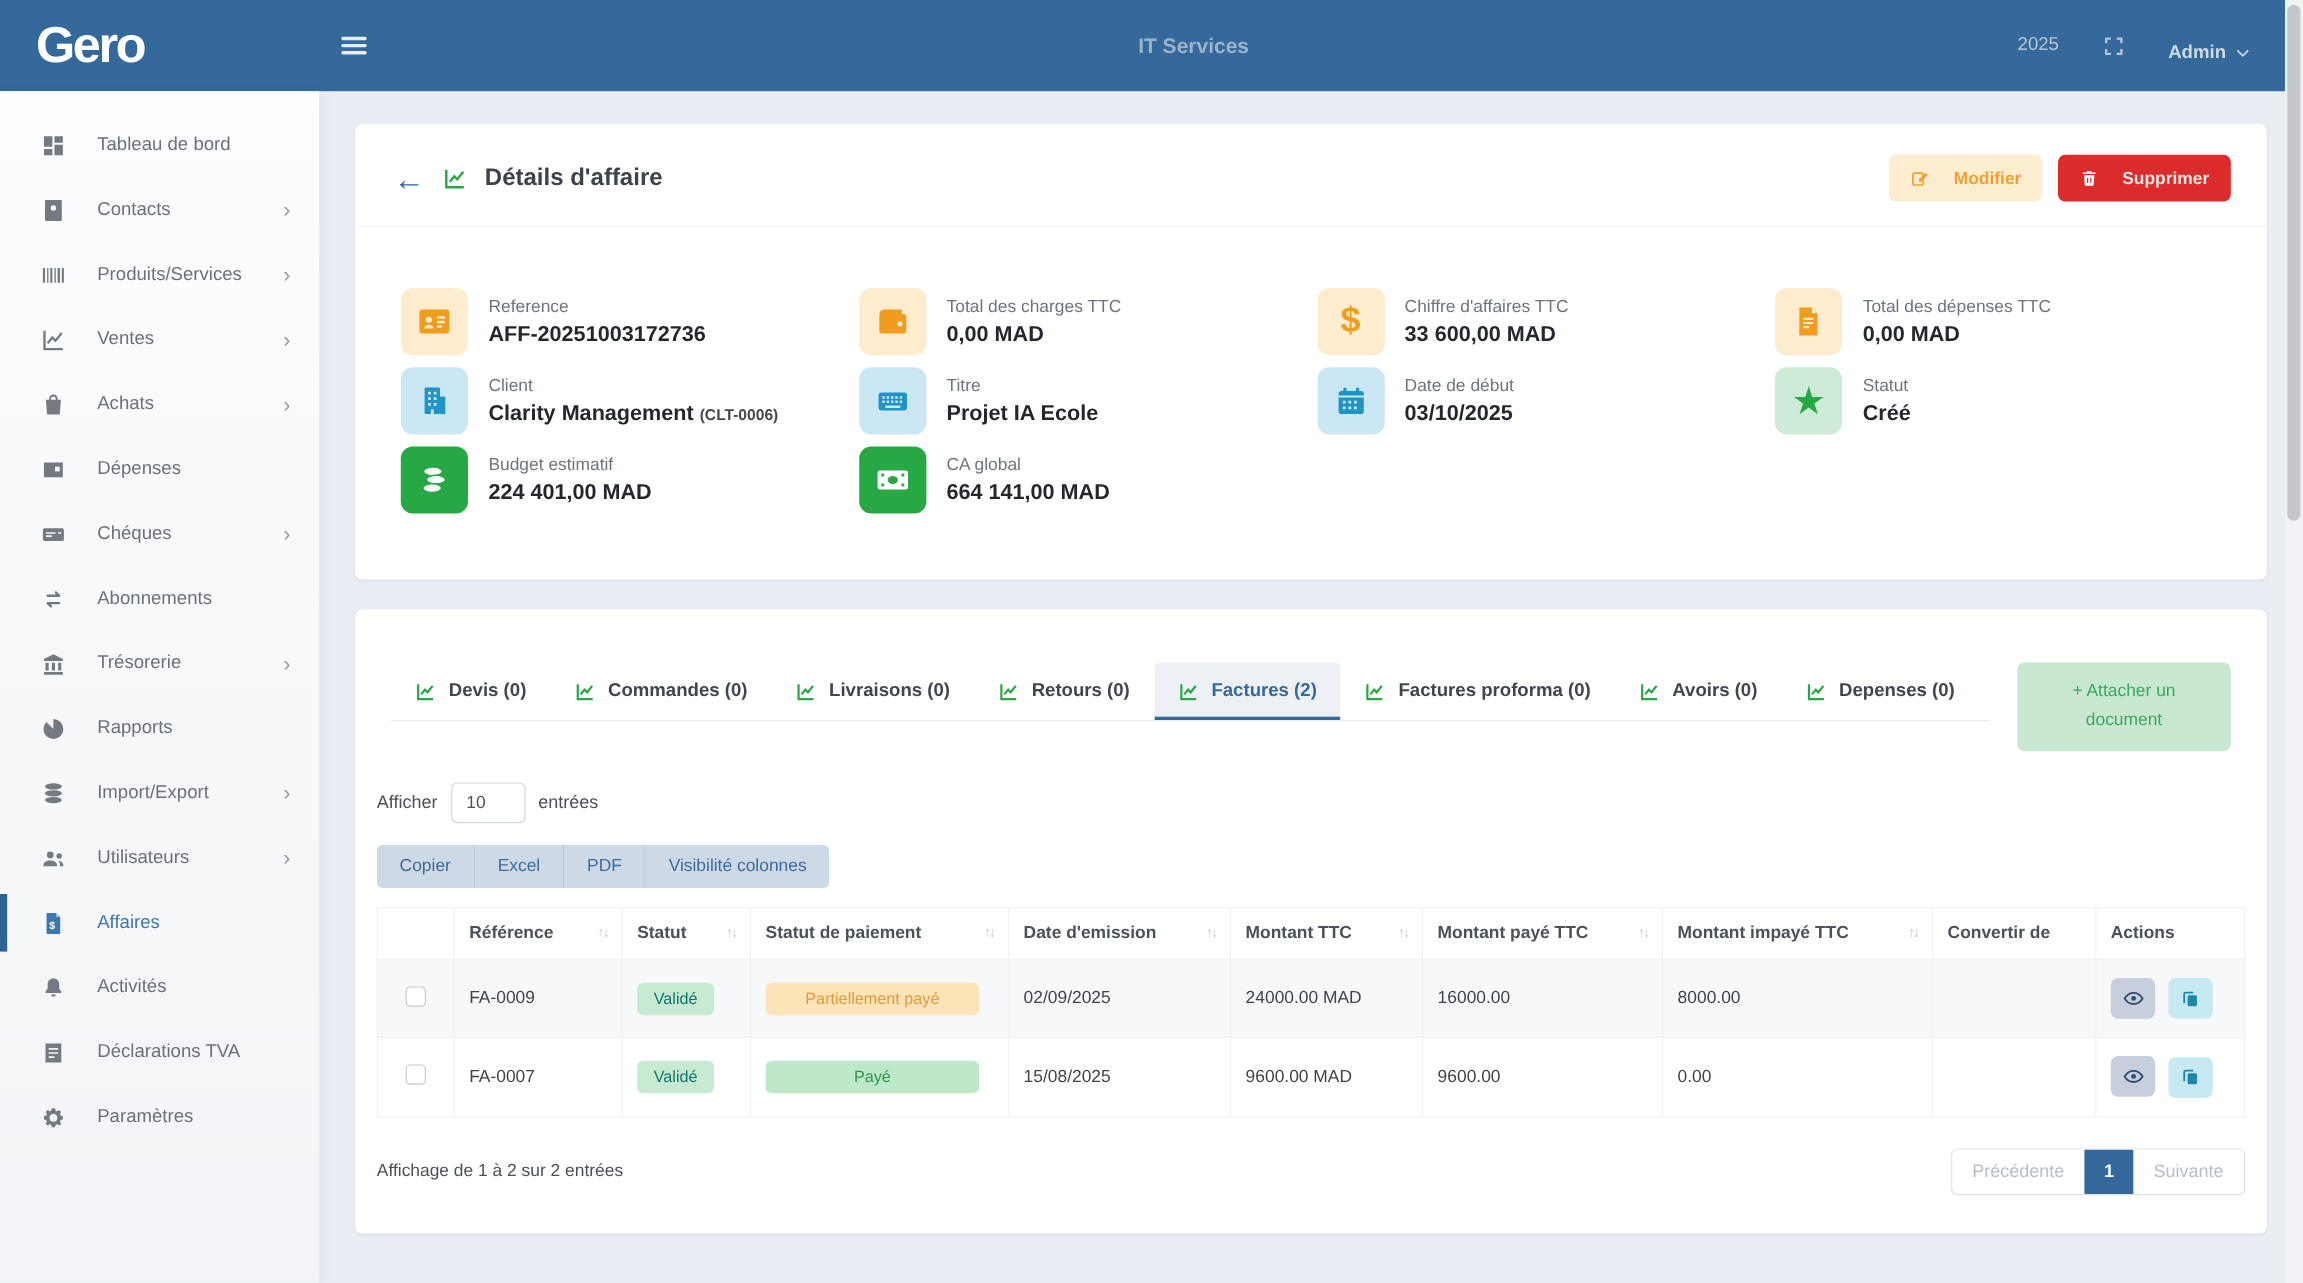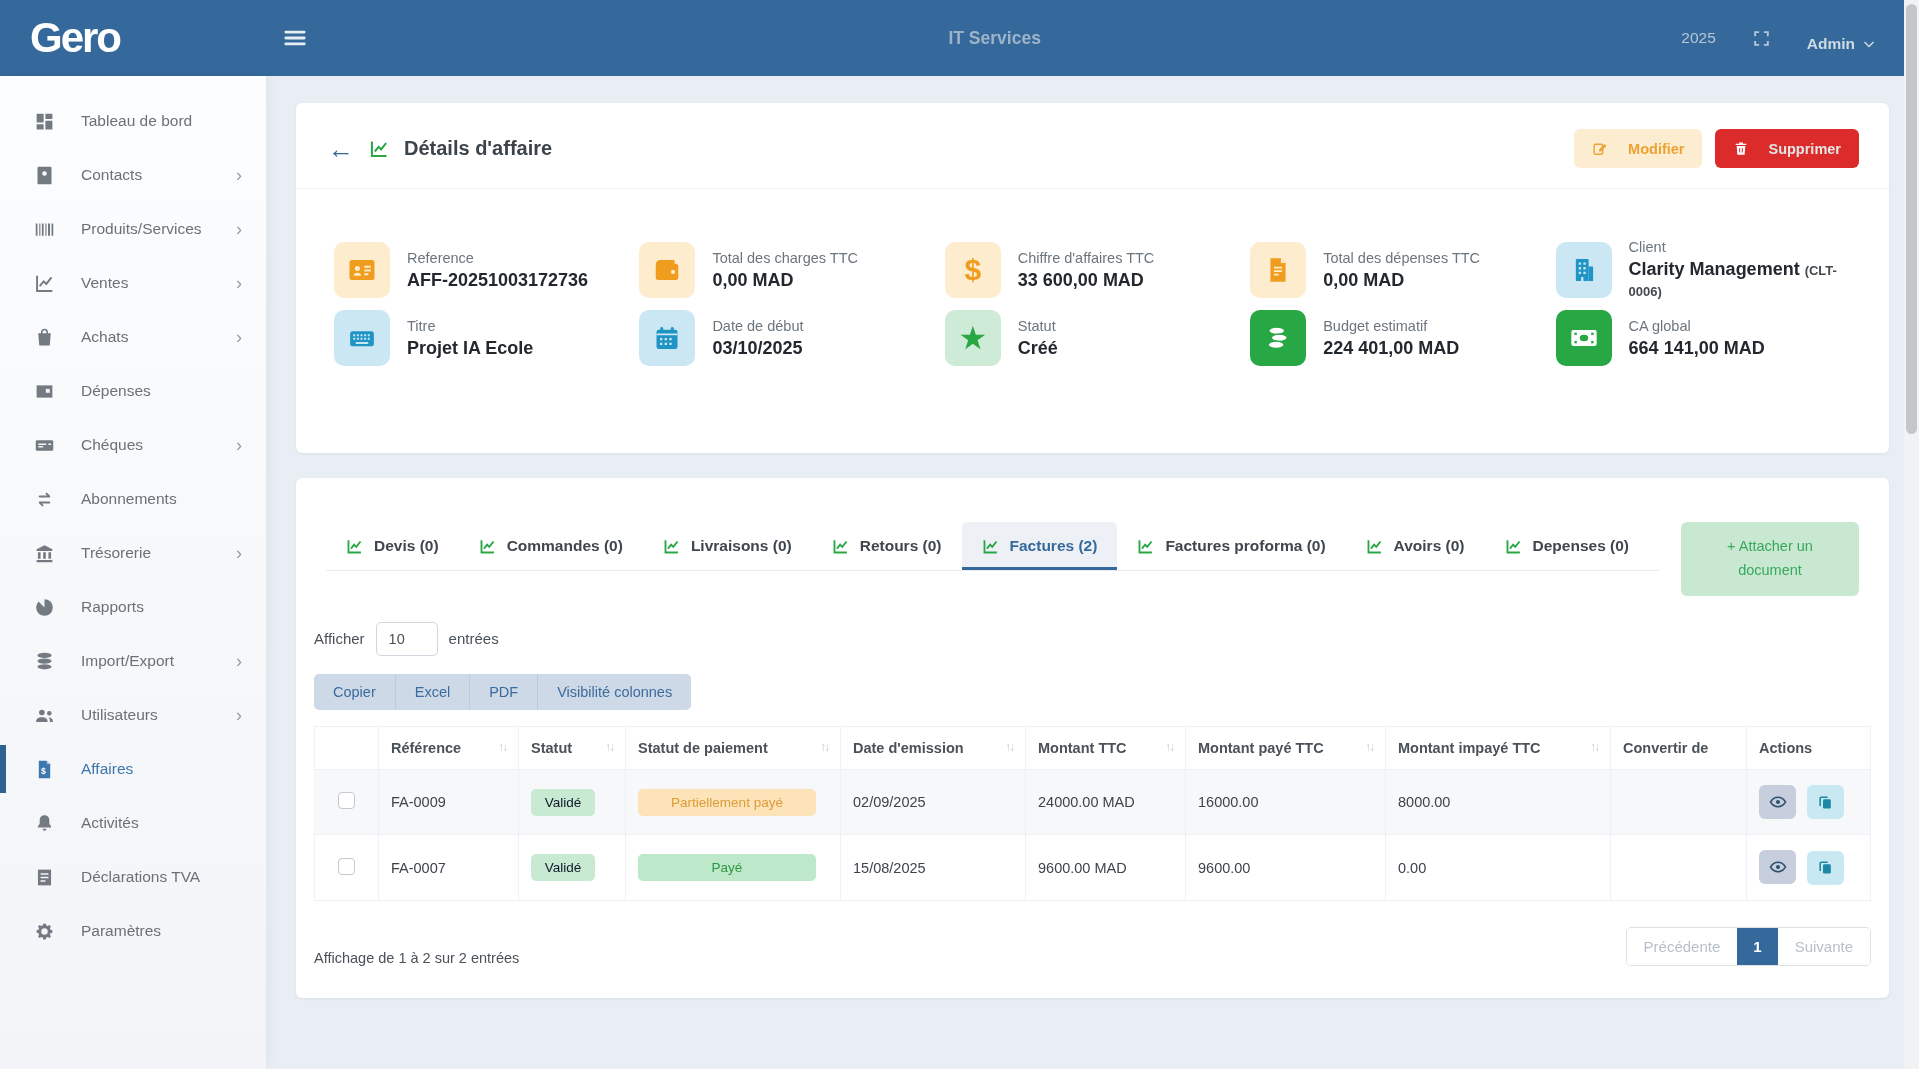--- a/index.html
+++ b/index.html
@@ -43,22 +43,22 @@
   .title-icon{color:#28a745;display:flex;}
   .page-title{font-size:20px;font-weight:bold;color:#3c434a;}
   .head-actions{margin-left:auto;display:flex;gap:13px;}
   .btn{border:none;border-radius:6px;padding:11px 18px;font-size:14.5px;font-weight:bold;
     display:inline-flex;align-items:center;gap:19px;cursor:pointer;
     font-family:"Liberation Sans",sans-serif;}
   .btn-edit{background:#fcecd0;color:#eea233;}
   .btn-delete{background:#dc2b2b;color:#e5e5e5;}
   .c1-divider{border-top:1px solid #f0f2f4;}
 
-  .info-grid{display:grid;grid-template-columns:repeat(5,1fr);row-gap:8px;
-    padding:50px 28px 78px 38px;}
+  .info-grid{display:grid;grid-template-columns:repeat(4,1fr);row-gap:8px;
+    padding:50px 28px 54px 38px;}
   .info{display:flex;align-items:center;gap:17px;min-height:58px;}
   .info-icon{width:56px;height:56px;border-radius:10px;display:flex;align-items:center;
     justify-content:center;flex:0 0 56px;}
   .ic-orange{background:#fdeccd;color:#f09d1f;}
   .ic-blue{background:#cbe7f4;color:#2094c4;}
   .ic-greenlight{background:#cdebd6;color:#28a745;}
   .ic-green{background:#28a745;color:#fff;}
   .info-label{font-size:14.5px;color:#6c757d;margin-bottom:4px;}
   .info-value{font-size:18px;font-weight:bold;color:#23282e;}
   .info-suffix{font-size:13px;color:#44494e;}
@@ -92,29 +92,29 @@
   table{width:100%;border-collapse:collapse;margin-top:16px;}
   th{text-align:left;font-size:14.5px;color:#4a5158;font-weight:bold;padding:13px 12px;
     border:1px solid #eef1f5;}
   td{font-size:14.5px;color:#3e444b;padding:15px 12px;border:1px solid #eef1f5;}
   tr.odd td{background:#f7f8fa;}
   .sort{float:right;color:#c6ccd3;font-size:12px;letter-spacing:-2px;font-weight:normal;}
   .cb{display:inline-block;width:17px;height:17px;border:1.5px solid #c2c9d0;border-radius:4px;
     background:#fff;cursor:pointer;}
   .cb-cell{text-align:center;}
   .badge{display:inline-block;border-radius:5px;font-size:13.5px;padding:6px 12px;text-align:center;}
-  .badge-ok{background:#c8ead2;color:#0f172a;min-width:64px;}
+  .badge-ok{background:#c8ead2;color:#0f766e;min-width:64px;}
   .badge-pay-ok{background:#bde8ca;color:#2f9844;min-width:178px;}
   .badge-pay-part{background:#fce3b8;color:#dd9b39;min-width:178px;}
   .act-btn{width:37px;height:34px;border-radius:6px;border:none;display:inline-flex;
     align-items:center;justify-content:center;margin-right:7px;cursor:pointer;}
   .act-eye{background:#c7cedd;}
   .act-copy{background:#c8e9f2;}
 
-  .table-foot{display:flex;justify-content:space-between;align-items:flex-end;margin-top:26px;}
+  .table-foot{display:flex;justify-content:space-between;align-items:center;margin-top:26px;}
   .foot-text{font-size:14.5px;color:#4a5158;}
   .pagination{display:inline-flex;border:1px solid #dde2e7;border-radius:5px;overflow:hidden;}
   .pg-btn{padding:10px 17px;font-size:15px;color:#b6bfc8;background:#fff;cursor:pointer;}
   .pg-cur{padding:10px 16px;background:#35699b;color:#fff;font-weight:bold;font-size:15px;cursor:pointer;}
 
   
   .scrollbar{position:fixed;right:0;top:0;width:15px;height:1069px;background:#f1f2f3;}
   .scroll-thumb{position:absolute;top:4px;left:2px;width:11px;height:430px;background:#c4c6c9;
     border-radius:6px;cursor:pointer;}
 </style>

